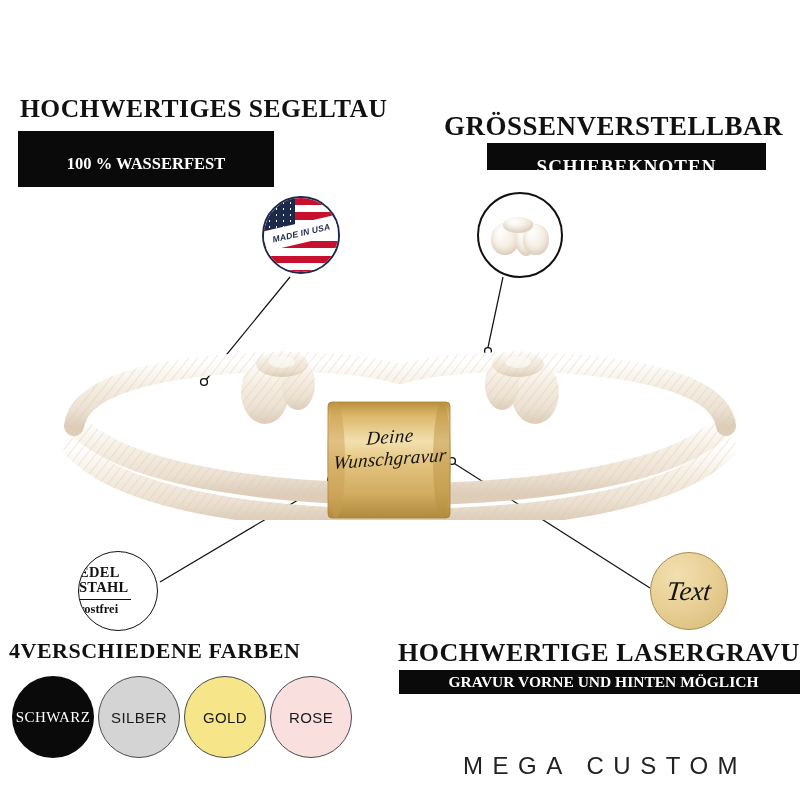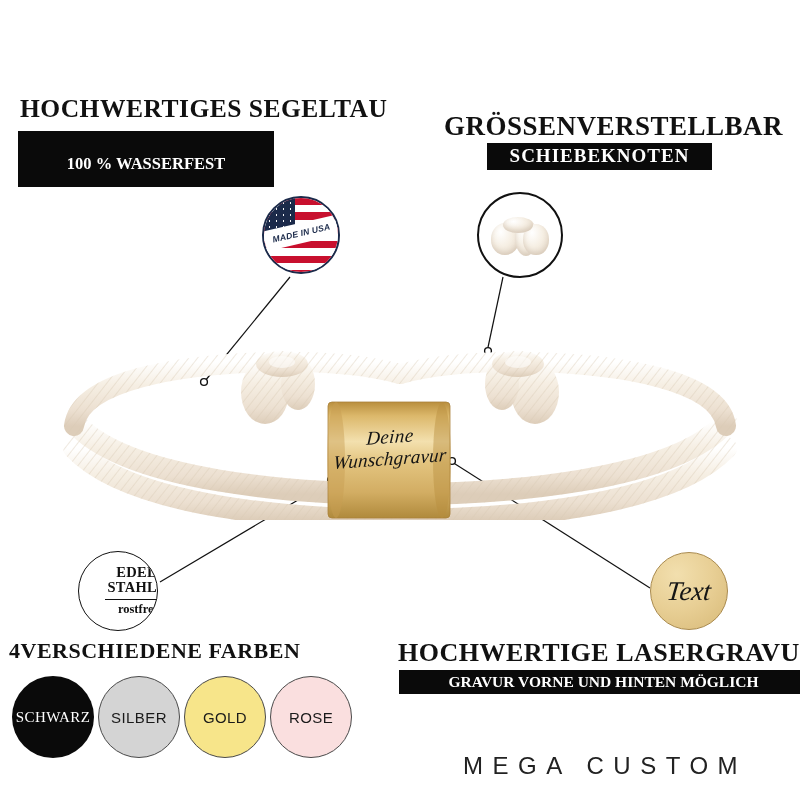--- a/index.html
+++ b/index.html
@@ -48,22 +48,22 @@
     background: #cfcfcf;
     margin: 2px 10px;
   }
 
   
   #h-segeltau   { left: 20px;  top: 96px;  font-size: 25.5px; }
   #box-segeltau { left: 18px;  top: 131px; width: 256px; height: 56px;
                   padding-top: 6px; font-size: 16.5px; }
 
   #h-groesse    { left: 444px; top: 113px; font-size: 27px; }
-  #box-groesse  { left: 487px; top: 143px; width: 225px; height: 27px;
-                  padding-top: 2px; font-size: 19px; letter-spacing: 1px; }
+  #box-groesse  { left: 487px; top: 143px; width: 279px; height: 27px;
+                  padding-top: 13px; font-size: 19px; letter-spacing: 1px; }
 
   #h-farben     { left: 9px;  top: 640px; font-size: 22px; text-align: right; }
   #h-gravur     { left: 398px; top: 640px; font-size: 26px; }
   #box-gravur   { left: 399px; top: 670px; width: 409px; height: 24px;
                   padding-top: 3px; font-size: 15.5px; }
 
   
   #brand {
     position: absolute;
     left: 463px;
@@ -165,21 +165,21 @@
   }
 
   
   #badge-stahl {
     left: 78px; top: 551px;
     width: 80px; height: 80px;
     border: 1.6px solid #111111;
     background: #ffffff;
     display: flex;
     flex-direction: column;
-    align-items: flex-end;
+    align-items: flex-start;
     justify-content: center;
   }
   #badge-stahl .l1,
   #badge-stahl .l2 {
     font-family: "Liberation Serif", serif;
     font-weight: bold;
     font-size: 14.5px;
     color: #111111;
     line-height: 1.08;
     letter-spacing: .3px;

